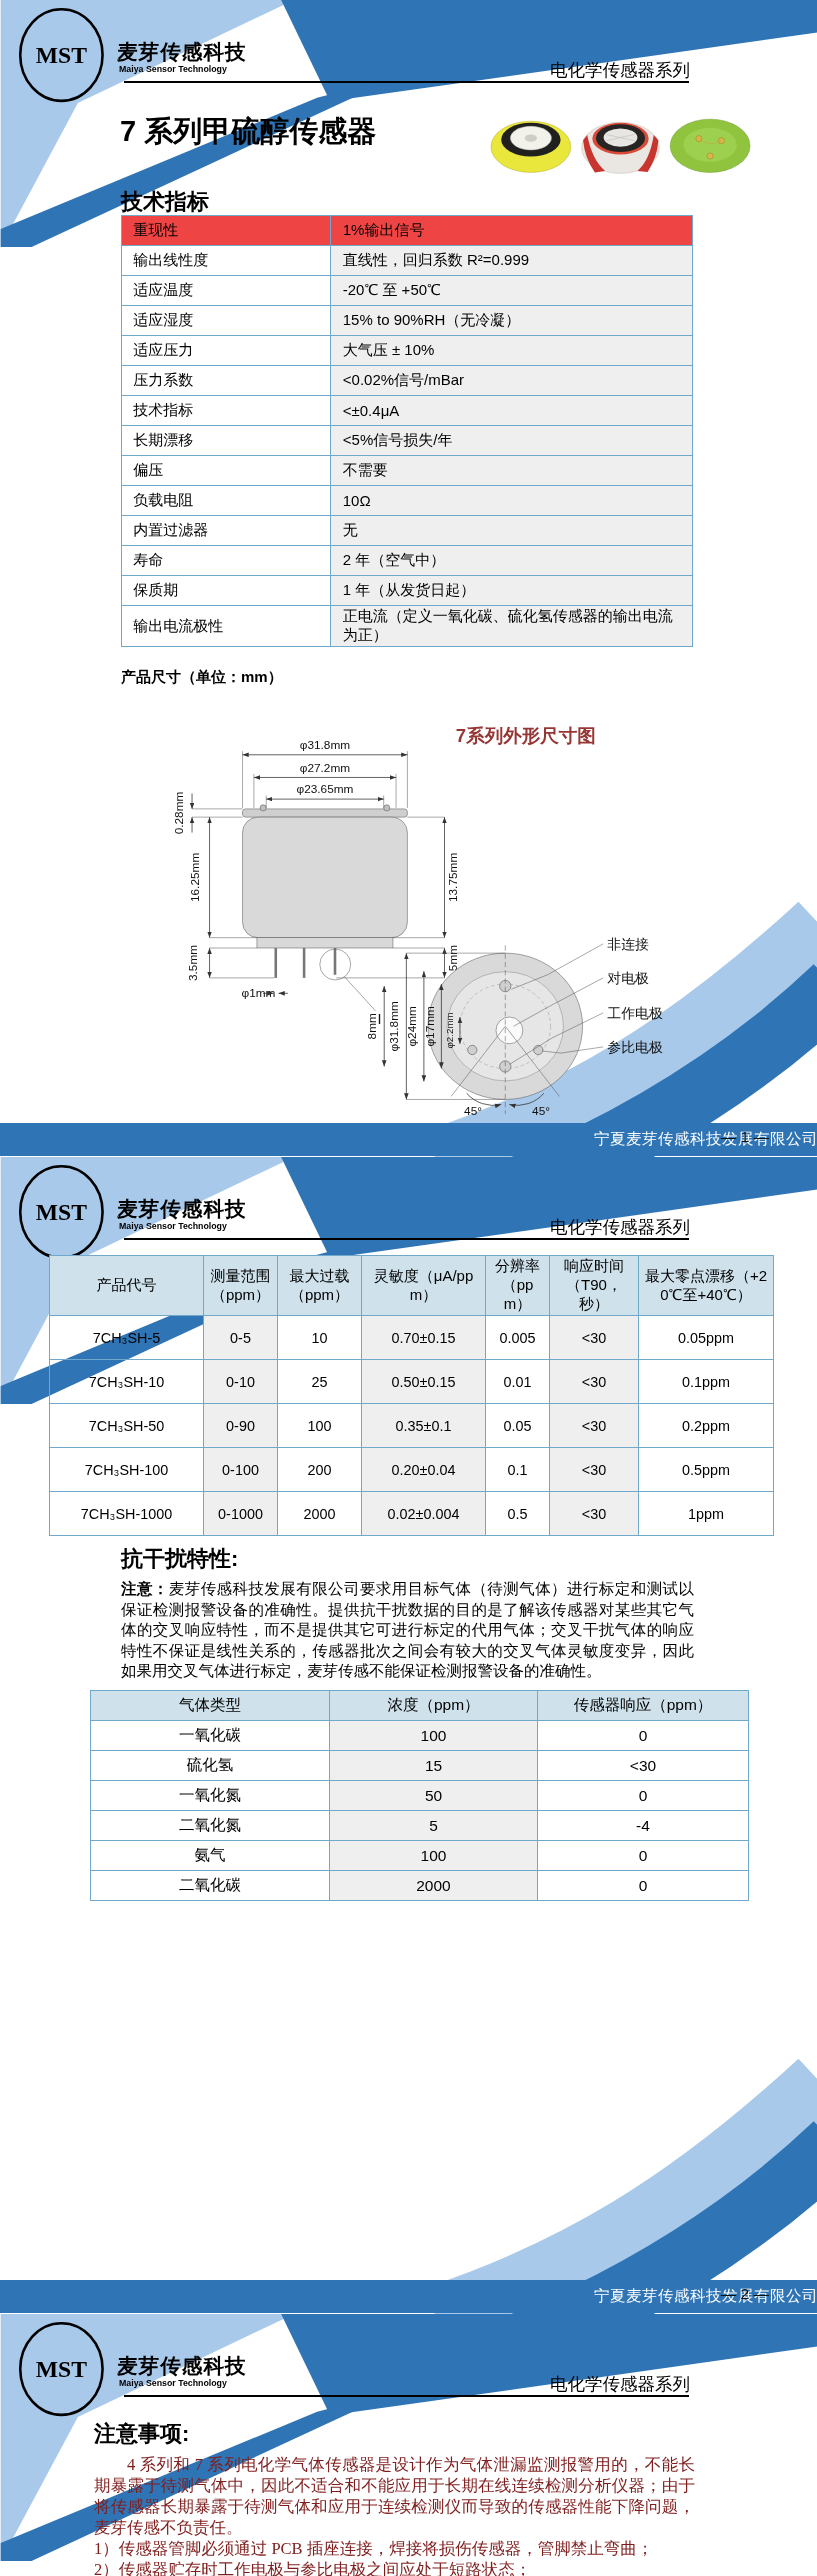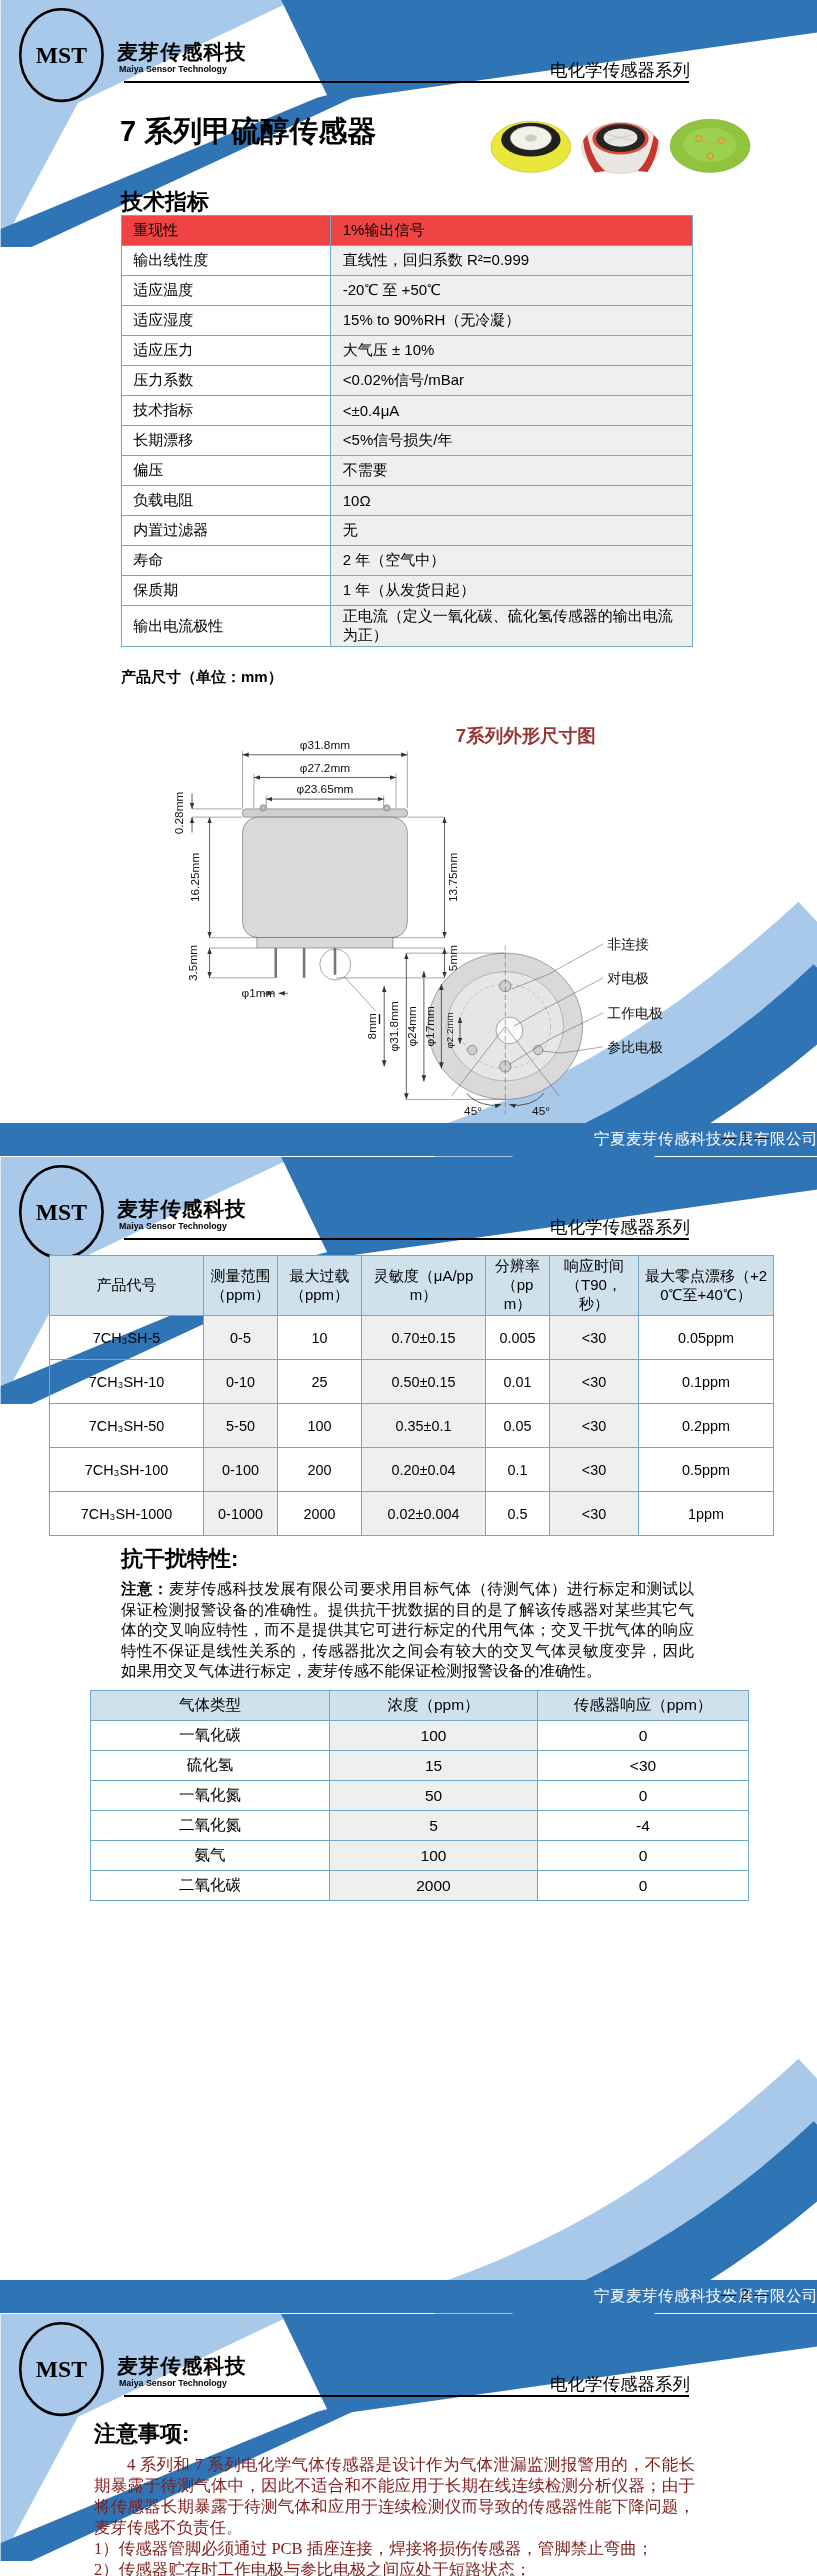--- a/index.html
+++ b/index.html
@@ -324,21 +324,21 @@
           <td>7CH₃SH-10</td>
           <td>0-10</td>
           <td>25</td>
           <td>0.50±0.15</td>
           <td>0.01</td>
           <td>&lt;30</td>
           <td>0.1ppm</td>
         </tr>
         <tr>
           <td>7CH₃SH-50</td>
-          <td>5-50</td>
+          <td>0-90</td>
           <td>100</td>
           <td>0.35±0.1</td>
           <td>0.05</td>
           <td>&lt;30</td>
           <td>0.2ppm</td>
         </tr>
         <tr>
           <td>7CH₃SH-100</td>
           <td>0-100</td>
           <td>200</td>

